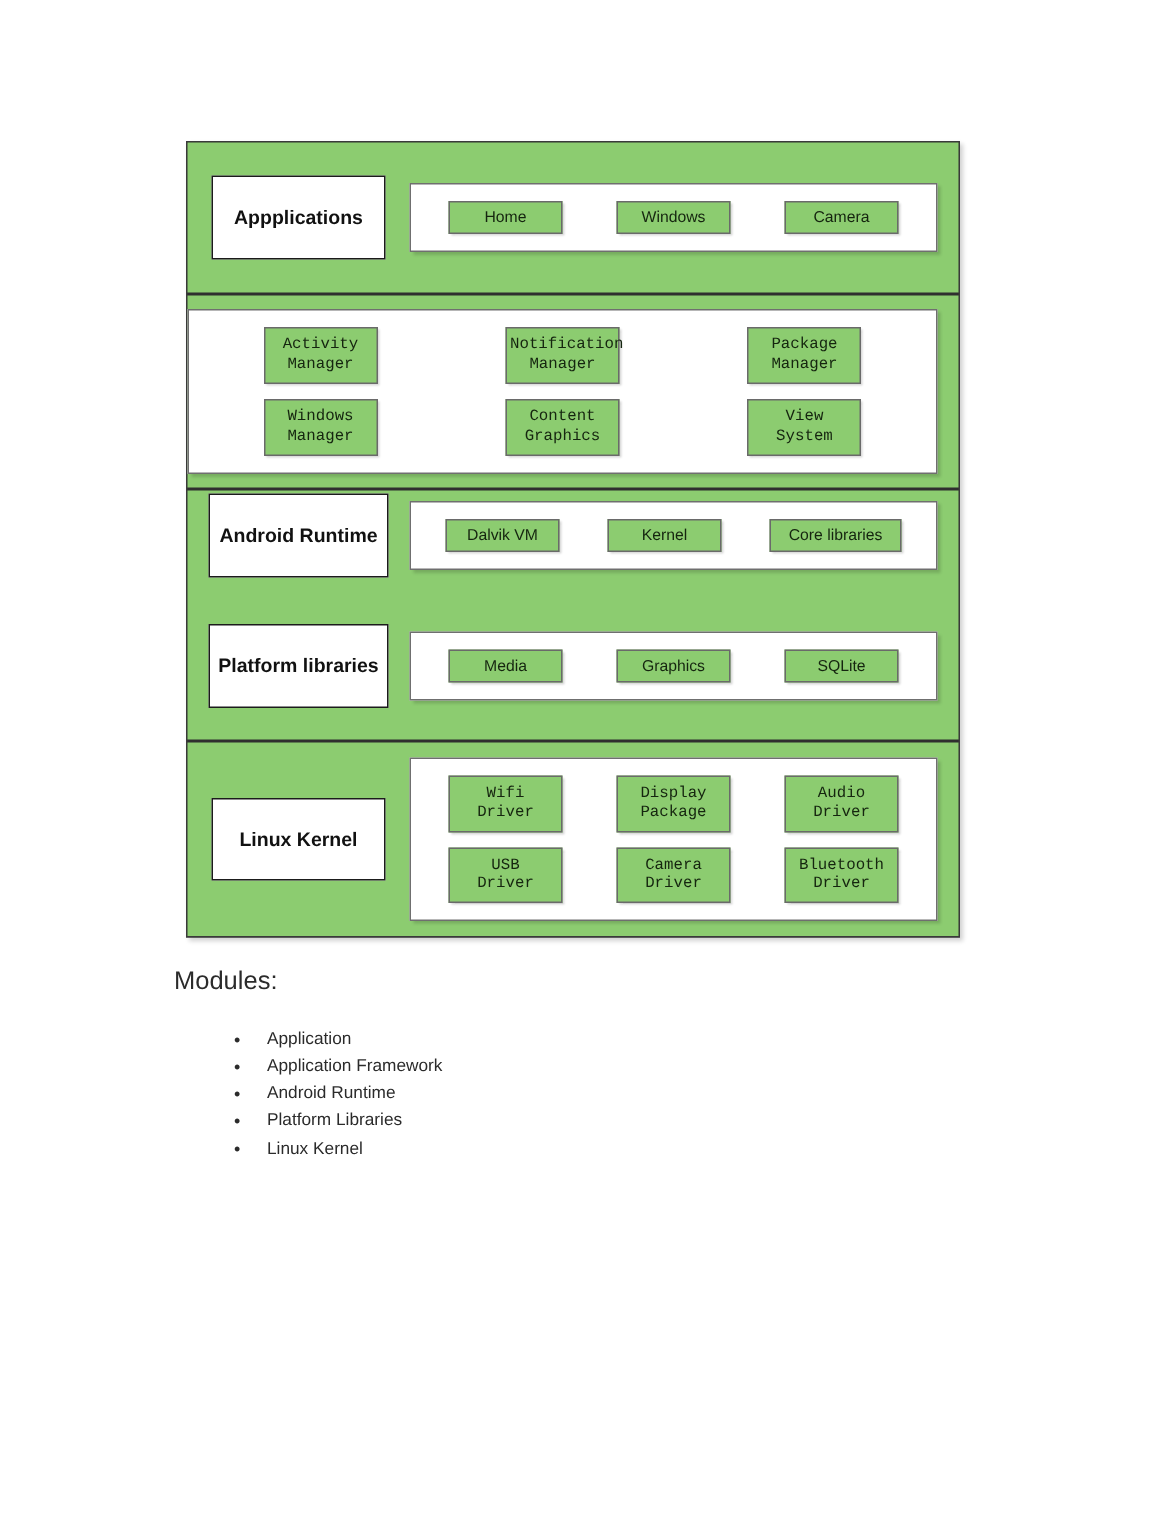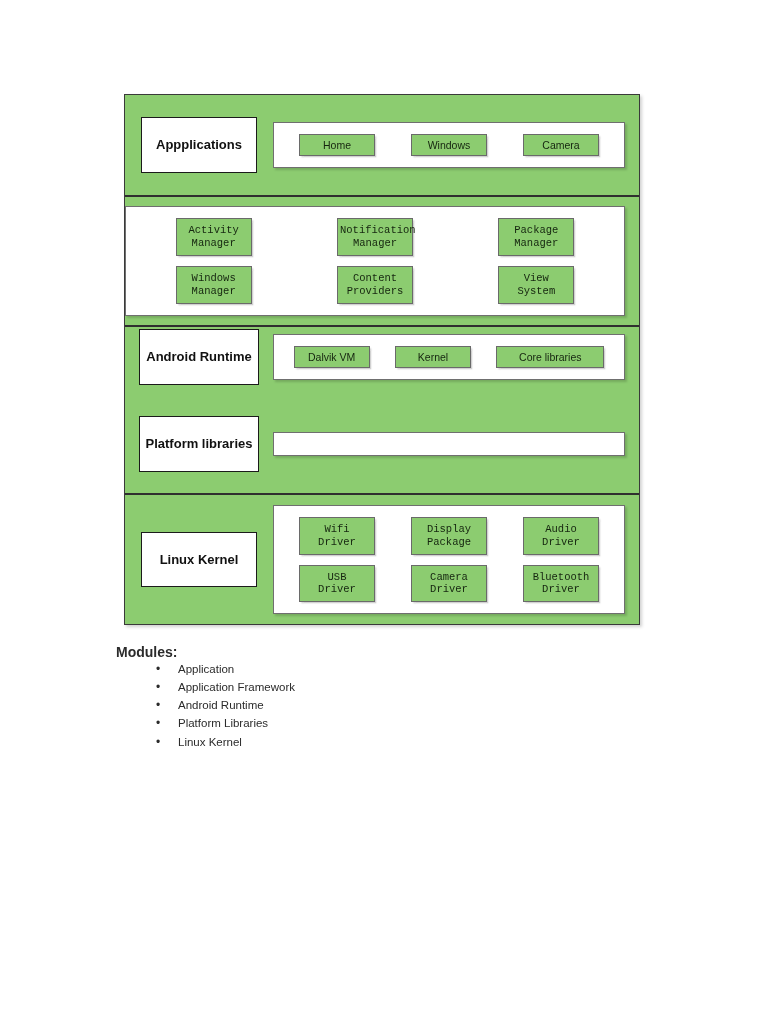--- a/index.html
+++ b/index.html
@@ -101,21 +101,21 @@
     box-shadow: 1.5px 1.5px 1.5px rgba(0,0,0,0.18);
     color: #15250f;
     font-size: 10.5px;
     line-height: 1.22;
     text-align: center;
     padding: 4px 2px;
     width: 76px;
     box-sizing: border-box;
     white-space: pre-line;
   }
-  .item.wide { width: 108px; }
+  .item.wide { width: 88px; }
   .item.tall { padding: 5px 2px; font-family: Liberation Mono, monospace; }
 
   
   .subrow {
     display: flex;
     align-items: center;
     width: 100%;
     box-sizing: border-box;
   }
   .subrow-runtime { height: 58px; }
@@ -123,23 +123,22 @@
 
   
   #modules {
     position: absolute;
     left: 116px;
     top: 644px;
     width: 420px;
     color: #2b2b2b;
   }
   #modules .modules-title {
-    font-size: 14px;
-    margin-bottom: 0;
-    font-weight: bold;
+    font-size: 17px;
+    margin-bottom: 20px;
   }
   #modules ul {
     margin: 0;
     padding-left: 40px;
     list-style: none;
   }
   #modules li {
     font-size: 11.5px;
     line-height: 1.58;
     position: relative;
@@ -181,21 +180,21 @@
 Manager</div>
           <div class="item tall">Notification
 Manager</div>
           <div class="item tall">Package
 Manager</div>
         </div>
         <div class="panel-row">
           <div class="item tall">Windows
 Manager</div>
           <div class="item tall">Content
-Providers</div>
+Graphics</div>
           <div class="item tall">View
 System</div>
         </div>
       </div>
     </div>
   </div>
 
   <div class="band band-middle">
 
     <div class="subrow subrow-runtime">
@@ -212,20 +211,25 @@
         </div>
       </div>
     </div>
 
     <div class="subrow subrow-libs">
       <div class="label-col">
         <div class="layer-label">Platform libraries</div>
       </div>
       <div class="panel-col">
         <div class="panel">
+          <div class="panel-row">
+            <div class="item">Media</div>
+            <div class="item">Graphics</div>
+            <div class="item">SQLite</div>
+          </div>
         </div>
       </div>
     </div>
 
   </div>
 
   <div class="band band-kernel">
     <div class="label-col">
       <div class="layer-label">Linux Kernel</div>
     </div>

